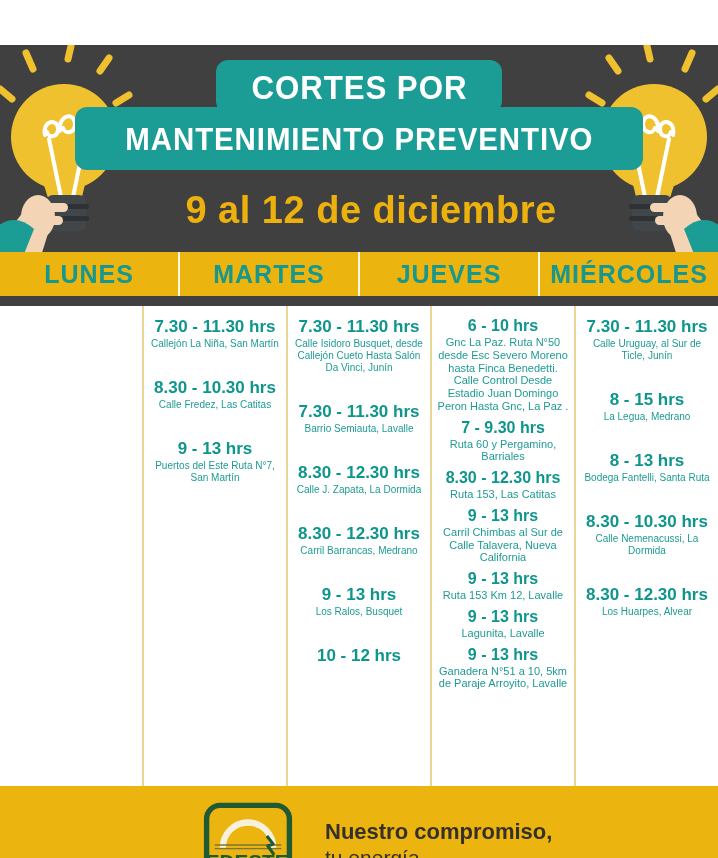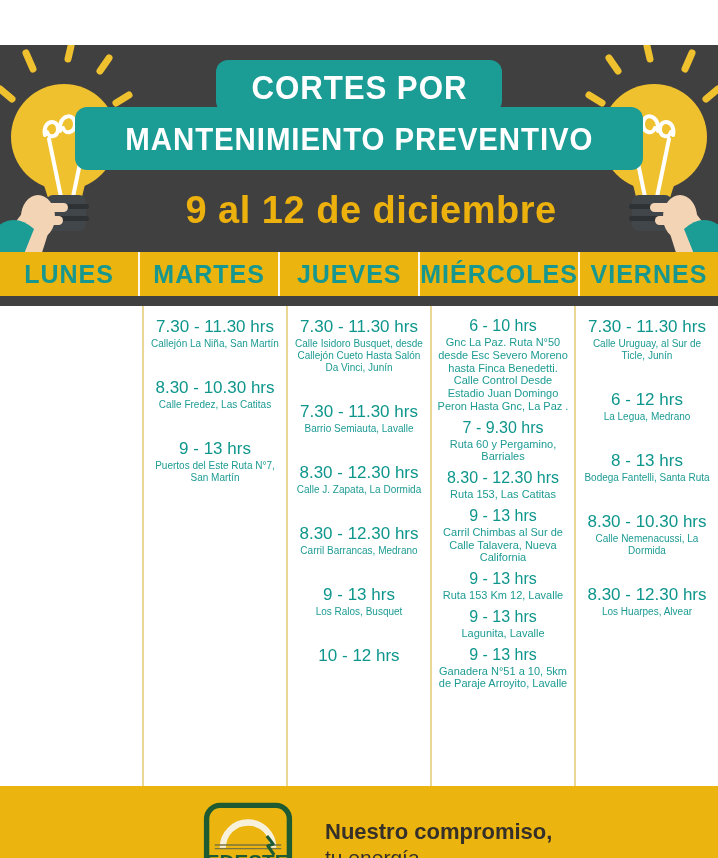--- a/index.html
+++ b/index.html
@@ -23,21 +23,21 @@
   .day-band{position:absolute;top:207px;left:0;width:718px;height:44px;background:#ECB40E;
             display:flex;z-index:3;}
   .day-cell{flex:1 1 0;display:flex;align-items:center;justify-content:center;
             color:#17978E;font-weight:bold;font-size:25px;letter-spacing:1px;box-sizing:border-box;}
   .day-cell:not(:last-child){border-right:2px solid rgba(255,255,255,.9);}
   
   .tbody{position:absolute;top:261px;left:0;width:718px;height:480px;display:flex;
          background:#fff;overflow:hidden;}
   .col{flex:1 1 0;box-sizing:border-box;padding:10px 4px 0;text-align:center;overflow:hidden;}
   .col:not(:last-child){border-right:2px solid #EBD795;}
-  .entry .time{font-size:17px;font-weight:normal;color:#0E968C;line-height:1.3;}
+  .entry .time{font-size:17px;font-weight:bold;color:#0E968C;line-height:1.3;}
   .entry .loc{font-size:10px;color:#1D9B93;line-height:1.2;}
   .col-martes .entry{margin-bottom:27px;}
   .col-miercoles .entry{margin-bottom:27px;}
   .col-jueves .entry{margin-bottom:5px;}
   .col-jueves .entry .time{font-size:16px;line-height:1.25;}
   .col-jueves .entry .loc{font-size:11px;line-height:1.16;}
   .col-viernes .entry{margin-bottom:27px;}
   
   .footer{position:absolute;bottom:0;left:0;width:718px;height:117px;background:#ECB40E;
           display:flex;align-items:center;}
@@ -118,21 +118,20 @@
     </div>
   </div>
 
   <div class="date">9 al 12 de diciembre</div>
 
   <div class="day-band">
     <div class="day-cell">LUNES</div>
     <div class="day-cell">MARTES</div>
     <div class="day-cell">JUEVES</div>
     <div class="day-cell">MIÉRCOLES</div>
-    <div class="day-cell">VIERNES</div>
   </div>
 
   <div class="tbody">
     <div class="col col-lunes">
       
     </div>
     <div class="col col-martes">
 
         <div class="entry">
           <div class="time">7.30 - 11.30 hrs</div>
@@ -220,21 +219,21 @@
 
       </div>
     <div class="col col-viernes">
 
         <div class="entry">
           <div class="time">7.30 - 11.30 hrs</div>
           <div class="loc">Calle Uruguay, al Sur de Ticle, Junín</div>
         </div>
 
         <div class="entry">
-          <div class="time">6 - 12 hrs</div>
+          <div class="time">8 - 15 hrs</div>
           <div class="loc">La Legua, Medrano</div>
         </div>
 
         <div class="entry">
           <div class="time">8 - 13 hrs</div>
           <div class="loc">Bodega Fantelli, Santa Ruta</div>
         </div>
 
         <div class="entry">
           <div class="time">8.30 - 10.30 hrs</div>

